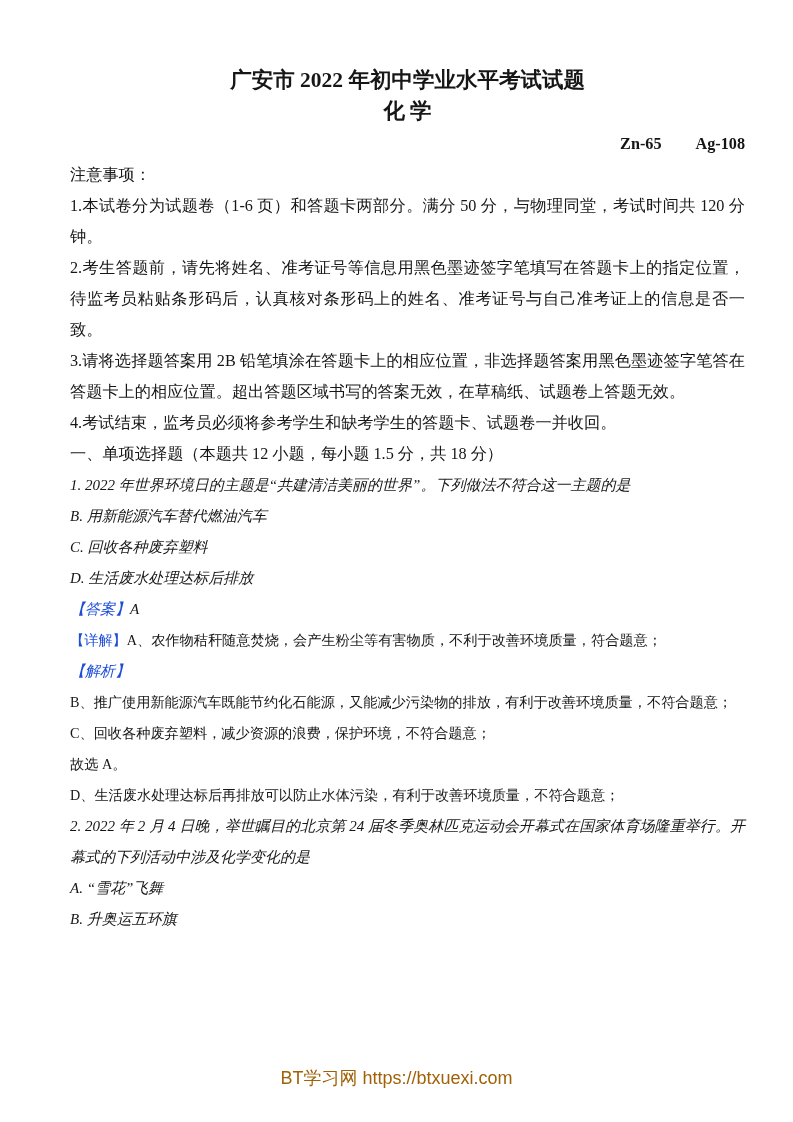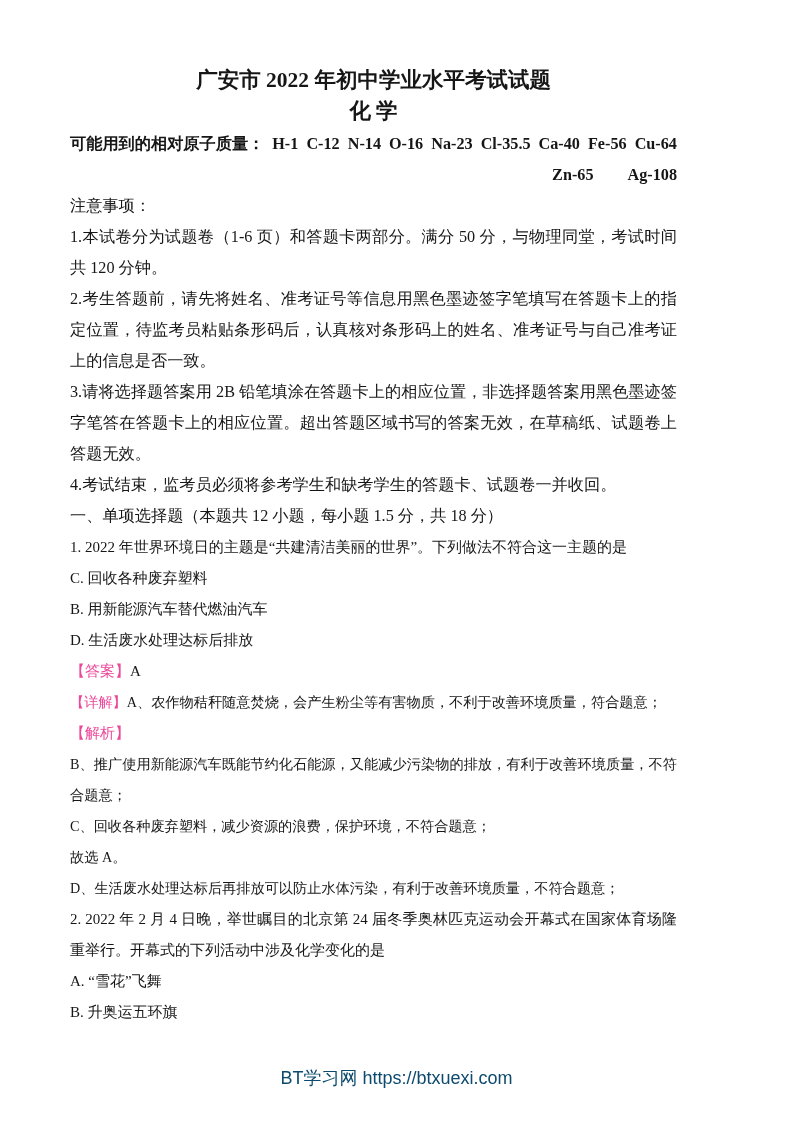--- a/index.html
+++ b/index.html
@@ -11,21 +11,21 @@
     width: 793px;
     height: 1122px;
     position: relative;
     overflow: hidden;
     font-family: "Liberation Serif", "DejaVu Serif", serif;
     color: #161616;
   }
   .page {
     position: absolute;
     inset: 0;
-    padding: 67px 116px 0 70px;
+    padding: 67px 48px 0 70px;
     box-sizing: border-box;
   }
   .doc-title {
     text-align: center;
     font-weight: 700;
     font-size: 21.5px;
     line-height: 27px;
   }
   .doc-subject {
     text-align: center;
@@ -42,20 +42,21 @@
   .line {
     line-height: 31px;
     text-align: justify;
   }
   .bold {
     font-weight: 400;
     font-size: 16.2px;
   }
   .body-text {
     font-size: 15px;
+    font-style: italic;
   }
   .detail-text-size {
     font-size: 14.2px;
   }
   .masses-row1 {
     display: flex;
     justify-content: space-between;
     align-items: baseline;
     font-weight: 700;
     font-size: 16.2px;
@@ -64,71 +65,59 @@
   .masses-row2 {
     font-weight: 700;
     font-size: 16.2px;
     line-height: 31px;
     text-align: right;
   }
   .masses-row2 span + span {
     margin-left: 30px;
   }
   .blue-label {
-    color: #ec4899;
+    color: #1d4ed8;
   }
   .footer {
     position: absolute;
     top: 1066px;
     left: 0;
     right: 0;
     text-align: center;
     font-family: "Liberation Sans", "DejaVu Sans", sans-serif;
     font-size: 18px;
-    color: #0c4a6e;
+    color: #a16207;
   }
 </style>
 </head>
 <body>
 
 <div class="page">
 
   <div class="doc-title">广安市 2022 年初中学业水平考试试题</div>
   <div class="doc-subject">化学</div>
 
   <div class="content">
 
-    <div class="masses-row1">
-      <span>可能用到的相对原子质量：</span>
-      <span>H-1</span>
-      <span>C-12</span>
-      <span>N-14</span>
-      <span>O-16</span>
-      <span>Na-23</span>
-      <span>Cl-35.5</span>
-      <span>Ca-40</span>
-      <span>Fe-56</span>
-      <span>Cu-64</span>
-    </div>
     <div class="masses-row2">
       <span>Zn-65</span>
       <span>Ag-108</span>
     </div>
 
     <div class="line bold">注意事项：</div>
     <div class="line bold">1.本试卷分为试题卷（1-6 页）和答题卡两部分。满分 50 分，与物理同堂，考试时间共 120 分钟。</div>
     <div class="line bold">2.考生答题前，请先将姓名、准考证号等信息用黑色墨迹签字笔填写在答题卡上的指定位置，待监考员粘贴条形码后，认真核对条形码上的姓名、准考证号与自己准考证上的信息是否一致。</div>
     <div class="line bold">3.请将选择题答案用 2B 铅笔填涂在答题卡上的相应位置，非选择题答案用黑色墨迹签字笔答在答题卡上的相应位置。超出答题区域书写的答案无效，在草稿纸、试题卷上答题无效。</div>
     <div class="line bold">4.考试结束，监考员必须将参考学生和缺考学生的答题卡、试题卷一并收回。</div>
 
     <div class="line bold">一、单项选择题（本题共 12 小题，每小题 1.5 分，共 18 分）</div>
 
     <div class="line body-text">1. 2022 年世界环境日的主题是“共建清洁美丽的世界”。下列做法不符合这一主题的是</div>
+    <div class="line body-text">B. 用新能源汽车替代燃油汽车</div>
     <div class="line body-text">C. 回收各种废弃塑料</div>
-    <div class="line body-text">B. 用新能源汽车替代燃油汽车</div>
     <div class="line body-text">D. 生活废水处理达标后排放</div>
 
     <div class="line body-text">
       <span class="blue-label">【答案】</span><span>A</span>
     </div>
     <div class="line detail-text-size">
       <span class="blue-label">【详解】</span><span>A、农作物秸秆随意焚烧，会产生粉尘等有害物质，不利于改善环境质量，符合题意；</span>
     </div>
 
     <div class="line body-text">

